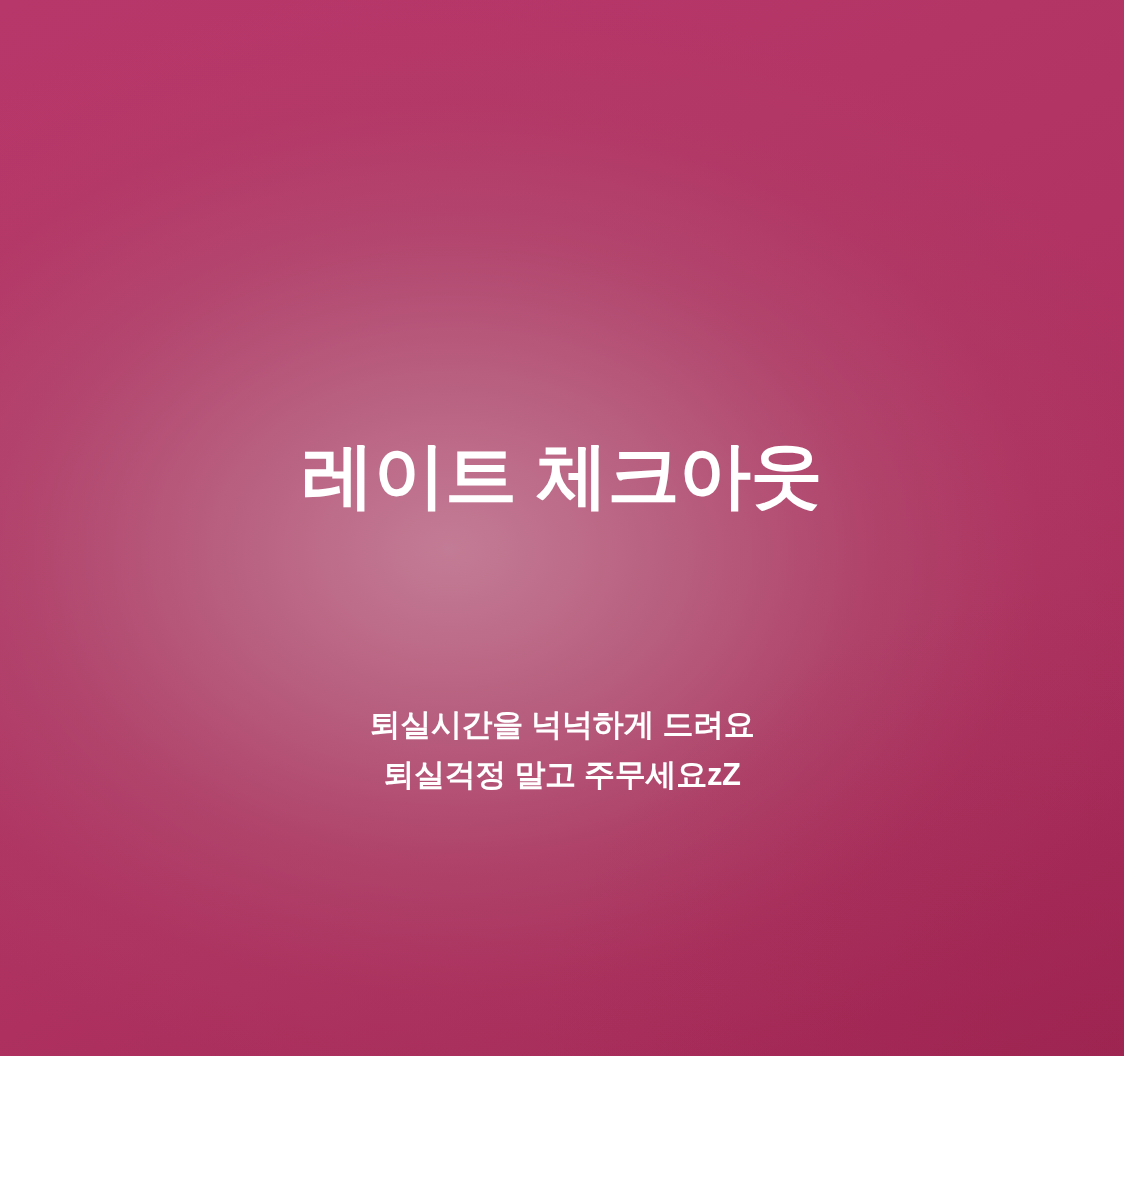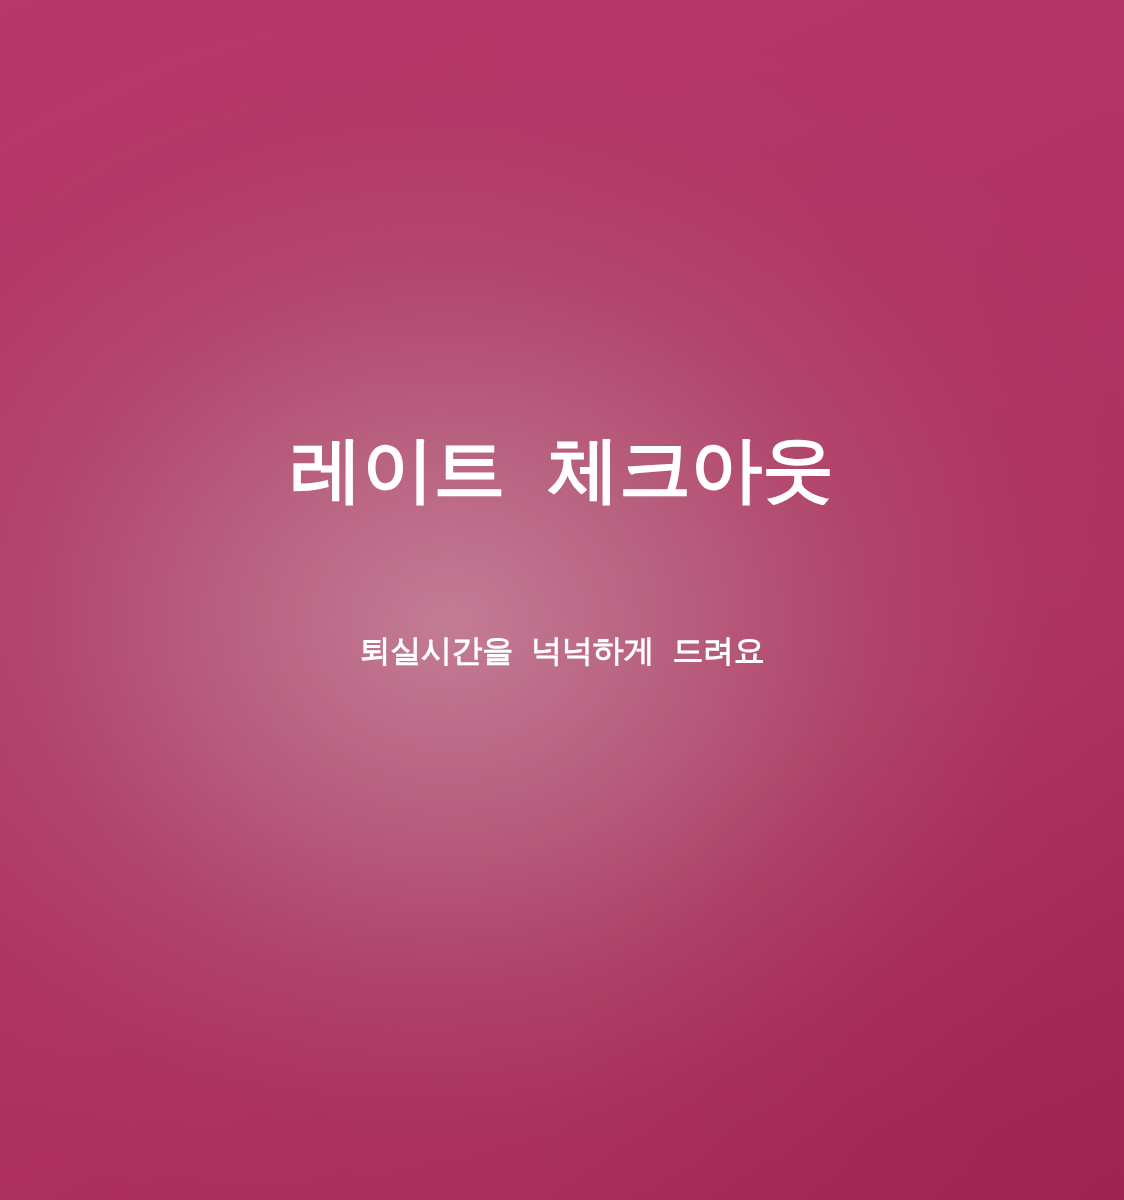--- a/index.html
+++ b/index.html
@@ -11,21 +11,21 @@
   body {
     width: 1124px;
     height: 1200px;
     overflow: hidden;
     font-family: "Liberation Sans", "DejaVu Sans", sans-serif;
   }
 
   .promo-banner {
     position: relative;
     width: 1124px;
-    height: 1200px;
+    height: 1056px;
     box-sizing: border-box;
     overflow: hidden;
     
     background-color: #b03063;
     background-image:
       radial-gradient(
         ellipse 78% 62% at 40% 52%,
         rgba(196, 128, 152, 0.95) 0%,
         rgba(187, 112, 138, 0.72) 26%,
         rgba(178, 92, 120, 0.42) 48%,
@@ -33,21 +33,20 @@
         rgba(168, 48, 90, 0.00) 86%
       ),
       linear-gradient(
         155deg,
         #b8376a 0%,
         #b33566 30%,
         #ae3160 62%,
         #a82c5a 84%,
         #a22855 100%
       );
-    font-family: Liberation Mono, monospace;
   }
 
   
   .promo-banner::after {
     content: "";
     position: absolute;
     inset: 0;
     pointer-events: none;
     background-image:
       radial-gradient(
@@ -87,21 +86,21 @@
   }
 
   .headline-line--event {
     letter-spacing: 0.5px;
   }
 
   .subhead-block {
     position: absolute;
     left: 0;
     right: 0;
-    top: 628px;
+    top: 700px;
     text-align: center;
   }
 
   .subhead-line {
     display: block;
     font-size: 31px;
     font-weight: 700;
     line-height: 1.62;
     letter-spacing: -0.3px;
     color: #ffffff;
@@ -114,17 +113,18 @@
 <div class="promo-banner">
 
   <div class="banner-content">
 
     <div class="headline-block">
       <span class="headline-line">레이트 체크아웃</span>
     </div>
 
     <div class="subhead-block">
       <span class="subhead-line">퇴실시간을 넉넉하게 드려요</span>
+      <span class="subhead-line">퇴실걱정 말고 주무세요zZ</span>
     </div>
 
   </div>
 
 </div>
 
 </body></html>

